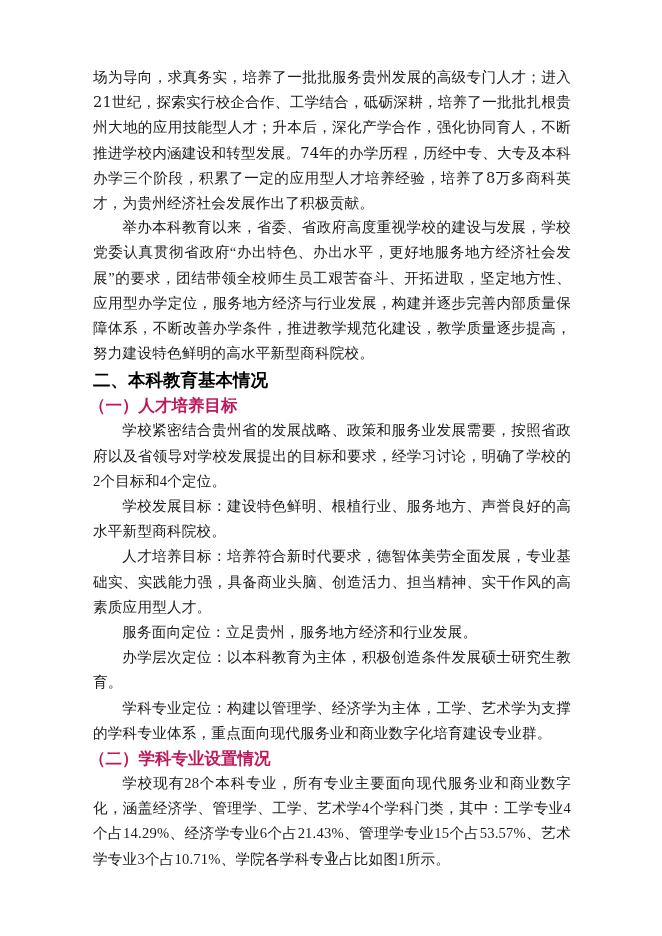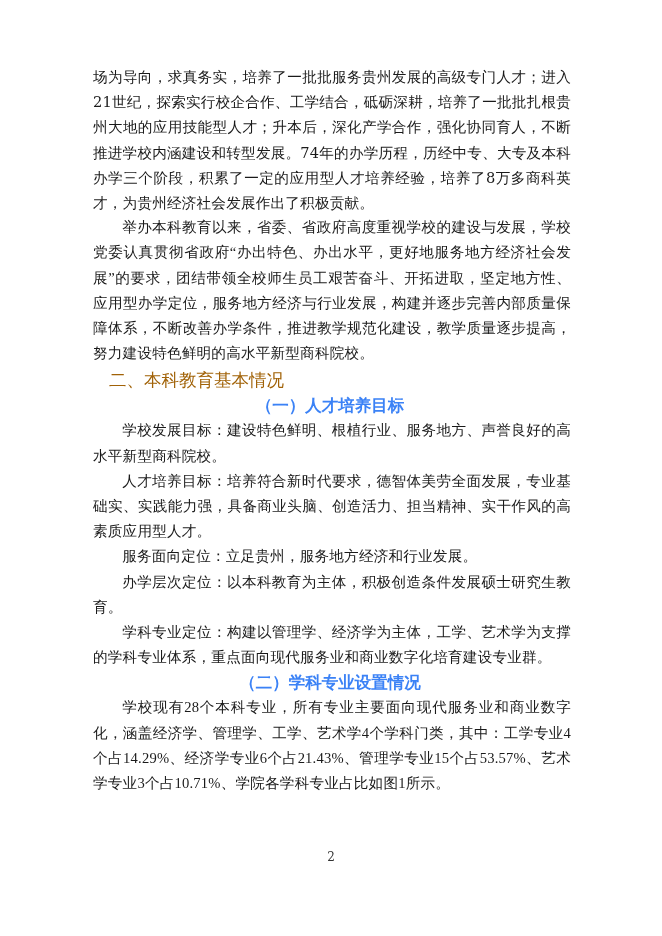--- a/index.html
+++ b/index.html
@@ -13,44 +13,45 @@
     color: #1a1a1a;
   }
   .p {
     font-size: 14.6px; line-height: 25.2px; margin: 0;
     text-align: justify; letter-spacing: 0.2px;
     word-break: break-all;
   }
   .indent { text-indent: 2em; font-family: Liberation Serif, serif; }
   .h1 {
     font-family: "DejaVu Sans", "Liberation Sans", sans-serif;
-    font-size: 17.5px; font-weight: normal; line-height: 26px; margin: 1px 0 0 16px;
-    color: #a16207;
+    font-size: 17.5px; font-weight: bold; line-height: 26px; margin: 1px 0 0 0;
+    color: #000000;
   }
   .h2 {
     font-family: "DejaVu Sans", "Liberation Sans", sans-serif;
     font-size: 16.5px; font-weight: bold; line-height: 25px; margin: 0;
-    color: #3b82f6; margin-left: -4px; text-align: center;
+    color: #be185d; margin-left: -4px;
   }
   .pagenum {
     position: absolute; left: 0; width: 662px; top: 850px; text-align: center;
     font-family: "DejaVu Serif", "Liberation Serif", serif; font-size: 12px; color: #333;
   }
 </style>
 </head>
 <body>
 
 <div class="page">
   <div class="content">
     <p class="p">场为导向，求真务实，培养了一批批服务贵州发展的高级专门人才；进入21世纪，探索实行校企合作、工学结合，砥砺深耕，培养了一批批扎根贵州大地的应用技能型人才；升本后，深化产学合作，强化协同育人，不断推进学校内涵建设和转型发展。74年的办学历程，历经中专、大专及本科办学三个阶段，积累了一定的应用型人才培养经验，培养了8万多商科英才，为贵州经济社会发展作出了积极贡献。</p>
     <p class="p indent">举办本科教育以来，省委、省政府高度重视学校的建设与发展，学校党委认真贯彻省政府“办出特色、办出水平，更好地服务地方经济社会发展”的要求，团结带领全校师生员工艰苦奋斗、开拓进取，坚定地方性、应用型办学定位，服务地方经济与行业发展，构建并逐步完善内部质量保障体系，不断改善办学条件，推进教学规范化建设，教学质量逐步提高，努力建设特色鲜明的高水平新型商科院校。</p>
 
     <div class="h1">二、本科教育基本情况</div>
 
     <div class="h2">（一）人才培养目标</div>
+    <p class="p indent">学校紧密结合贵州省的发展战略、政策和服务业发展需要，按照省政府以及省领导对学校发展提出的目标和要求，经学习讨论，明确了学校的2个目标和4个定位。</p>
     <p class="p indent">学校发展目标：建设特色鲜明、根植行业、服务地方、声誉良好的高水平新型商科院校。</p>
     <p class="p indent">人才培养目标：培养符合新时代要求，德智体美劳全面发展，专业基础实、实践能力强，具备商业头脑、创造活力、担当精神、实干作风的高素质应用型人才。</p>
     <p class="p indent">服务面向定位：立足贵州，服务地方经济和行业发展。</p>
     <p class="p indent">办学层次定位：以本科教育为主体，积极创造条件发展硕士研究生教育。</p>
     <p class="p indent">学科专业定位：构建以管理学、经济学为主体，工学、艺术学为支撑的学科专业体系，重点面向现代服务业和商业数字化培育建设专业群。</p>
 
     <div class="h2">（二）学科专业设置情况</div>
     <p class="p indent">学校现有28个本科专业，所有专业主要面向现代服务业和商业数字化，涵盖经济学、管理学、工学、艺术学4个学科门类，其中：工学专业4个占14.29%、经济学专业6个占21.43%、管理学专业15个占53.57%、艺术学专业3个占10.71%、学院各学科专业占比如图1所示。</p>
   </div>
 

